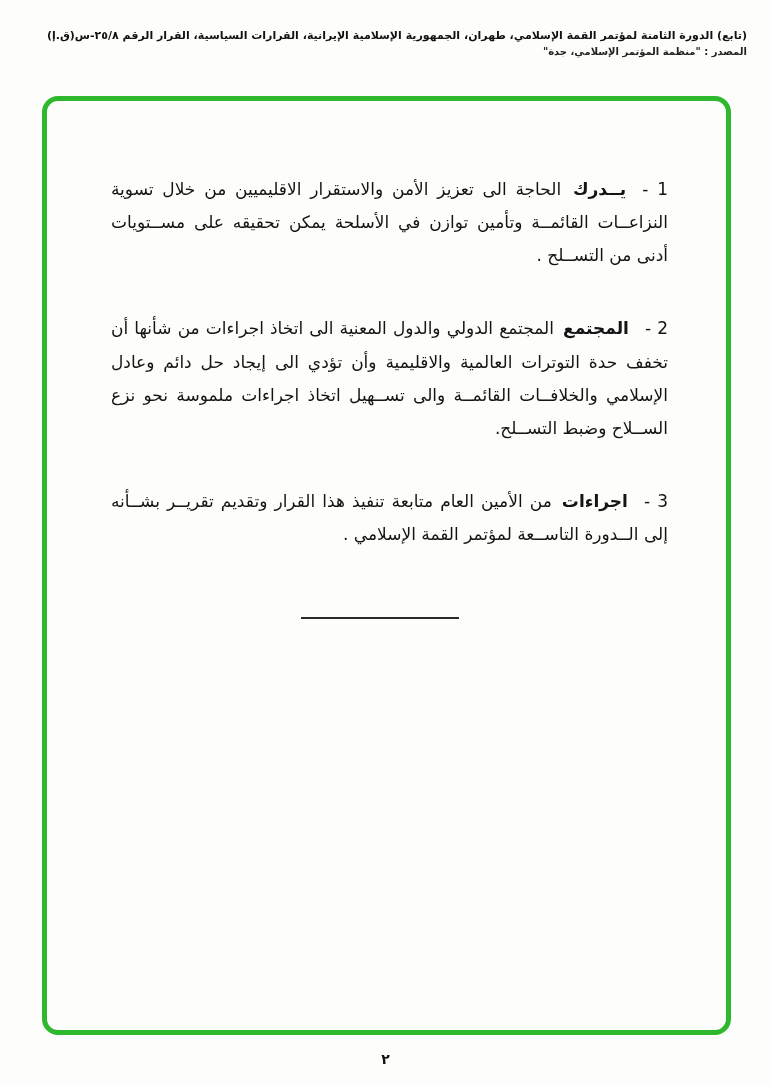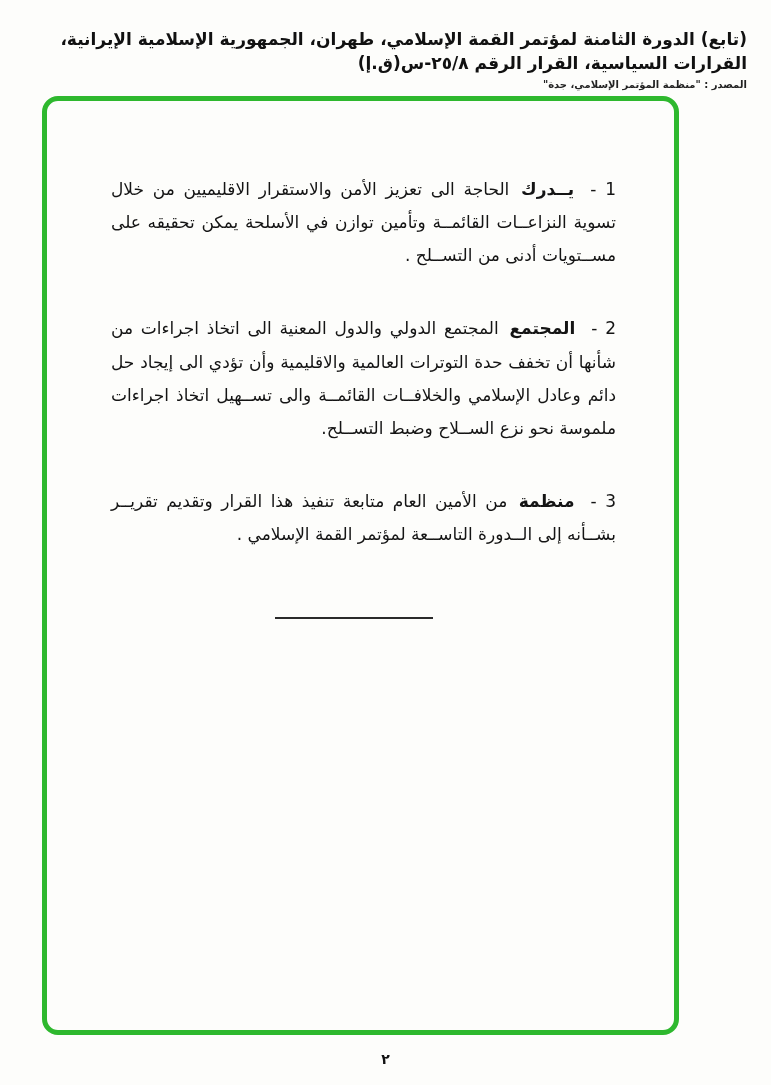--- a/index.html
+++ b/index.html
@@ -17,33 +17,33 @@
     position: absolute;
     top: 28px;
     right: 24px;
     left: 40px;
     direction: rtl;
     text-align: right;
     color: #111;
     font-weight: bold;
   }
   .doc-header .line1 {
-    font-size: 17px;
+    font-size: 11px;
     line-height: 1.4;
   }
   .doc-header .line2 {
     font-size: 10px;
     margin-top: 3px;
     color: #222;
   }
   .content-frame {
     position: absolute;
     left: 42px;
     top: 96px;
-    width: 637px;
+    width: 689px;
     height: 939px;
     border: 5px solid #2eb82e;
     border-radius: 16px;
     padding: 72px 58px 0 64px;
     direction: rtl;
     background: transparent;
   }
   .item {
     font-size: 17px;
     line-height: 1.95;
@@ -87,21 +87,21 @@
     <div class="line1">(تابع) الدورة الثامنة لمؤتمر القمة الإسلامي، طهران، الجمهورية الإسلامية الإيرانية، القرارات السياسية، القرار الرقم ٢٥/٨-س(ق.إ)</div>
     <div class="line2">المصدر :  "منظمة المؤتمر الإسلامي، جدة"</div>
   </div>
 
   <div class="content-frame" style="border-color: rgb(46, 184, 46);">
 
     <p class="item"><span class="marker">1 -</span><span class="lead">يــدرك</span> <span>الحاجة الى تعزيز الأمن والاستقرار الاقليميين من خلال تسوية النزاعــات القائمــة وتأمين توازن في الأسلحة يمكن تحقيقه على مســتويات أدنى من التســلح .</span></p>
 
     <p class="item"><span class="marker">2 -</span><span class="lead">المجتمع</span> <span>المجتمع الدولي والدول المعنية الى اتخاذ اجراءات من شأنها أن تخفف حدة التوترات العالمية والاقليمية وأن تؤدي الى إيجاد حل دائم وعادل الإسلامي والخلافــات القائمــة والى تســهيل اتخاذ اجراءات ملموسة نحو نزع الســلاح وضبط التســلح.</span></p>
 
-    <p class="item"><span class="marker">3 -</span><span class="lead">منظمة</span> <span>من الأمين العام متابعة تنفيذ هذا القرار وتقديم تقريــر بشــأنه إلى الــدورة التاســعة لمؤتمر القمة الإسلامي .</span></p>
+    <p class="item"><span class="marker">3 -</span><span class="lead">اجراءات</span> <span>من الأمين العام متابعة تنفيذ هذا القرار وتقديم تقريــر بشــأنه إلى الــدورة التاســعة لمؤتمر القمة الإسلامي .</span></p>
 
     <hr class="divider">
 
   </div>
 
   <div class="page-number">٢</div>
 
 </div>
 
 </body></html>

